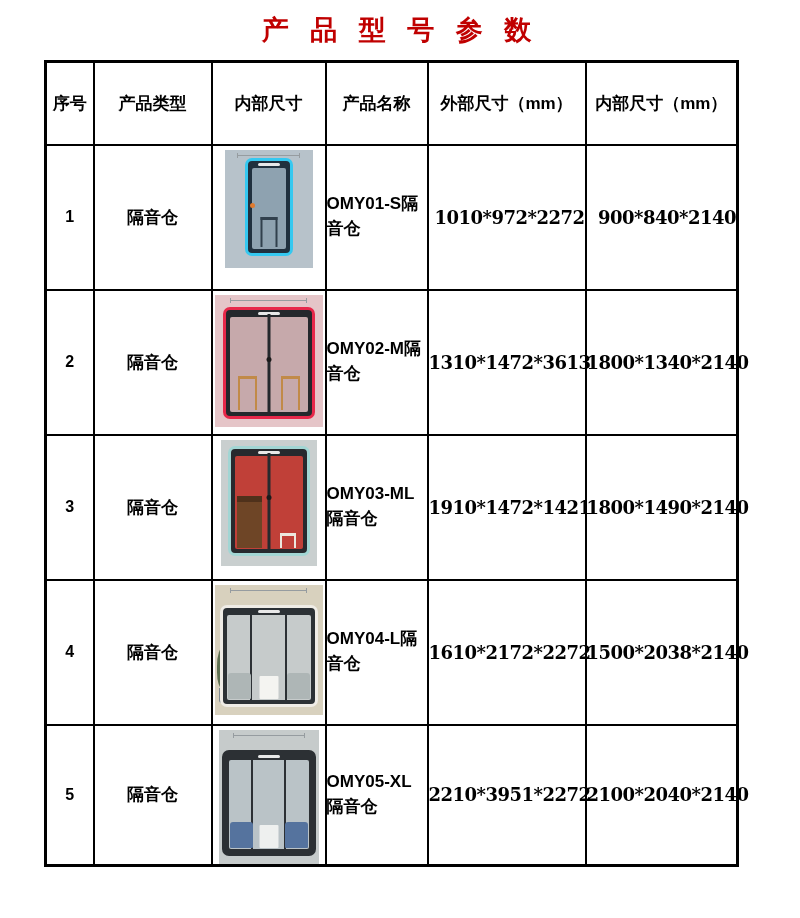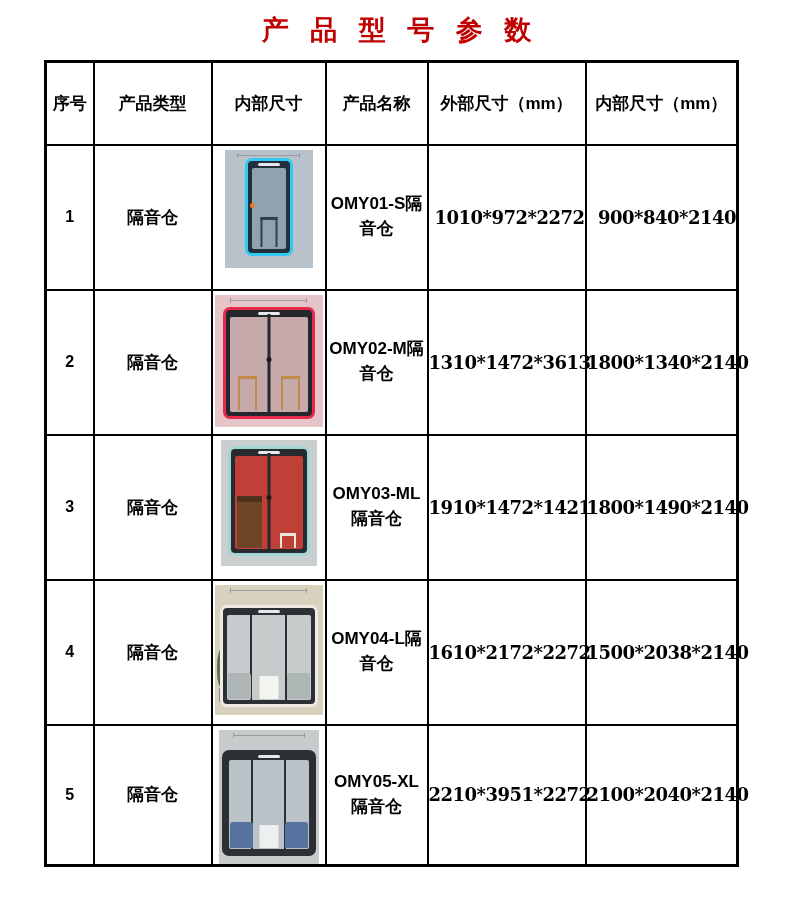--- a/index.html
+++ b/index.html
@@ -17,21 +17,21 @@
     border:3px solid #000;
   }
   table.spec th,table.spec td{border:2px solid #000;padding:0;}
   thead tr{height:83px;}
   tbody tr{height:145px;}
   tbody tr:last-child{height:140px;}
 
   th{font-size:17px;font-weight:bold;text-align:center;vertical-align:middle;}
   td.c-no{font-size:16px;font-weight:bold;text-align:center;vertical-align:middle;}
   td.c-type{font-size:17px;font-weight:bold;text-align:center;vertical-align:middle;margin-top:10px;}
-  td.c-name{font-size:17px;font-weight:bold;text-align:center;vertical-align:middle;line-height:1.45;padding:0 3px;}
+  td.c-name{font-size:17px;font-weight:bold;text-align:left;vertical-align:middle;line-height:1.45;padding:0 3px;}
   td.c-dim{font-family:"DejaVu Serif",serif;font-size:18px;font-weight:bold;text-align:right;vertical-align:middle;padding-left:4px;letter-spacing:-0.5px;}
   td.c-img{vertical-align:top;}
 
   
   .pimg{position:relative;margin:4px auto 0;background:var(--bg,#ccc);overflow:hidden;}
   .pimg-r1{width:88px;height:118px;}
   .pimg-r2{width:108px;height:132px;}
   .pimg-r3{width:96px;height:126px;}
   .pimg-r4{width:108px;height:130px;}
   .pimg-r5{width:100px;height:134px;}

